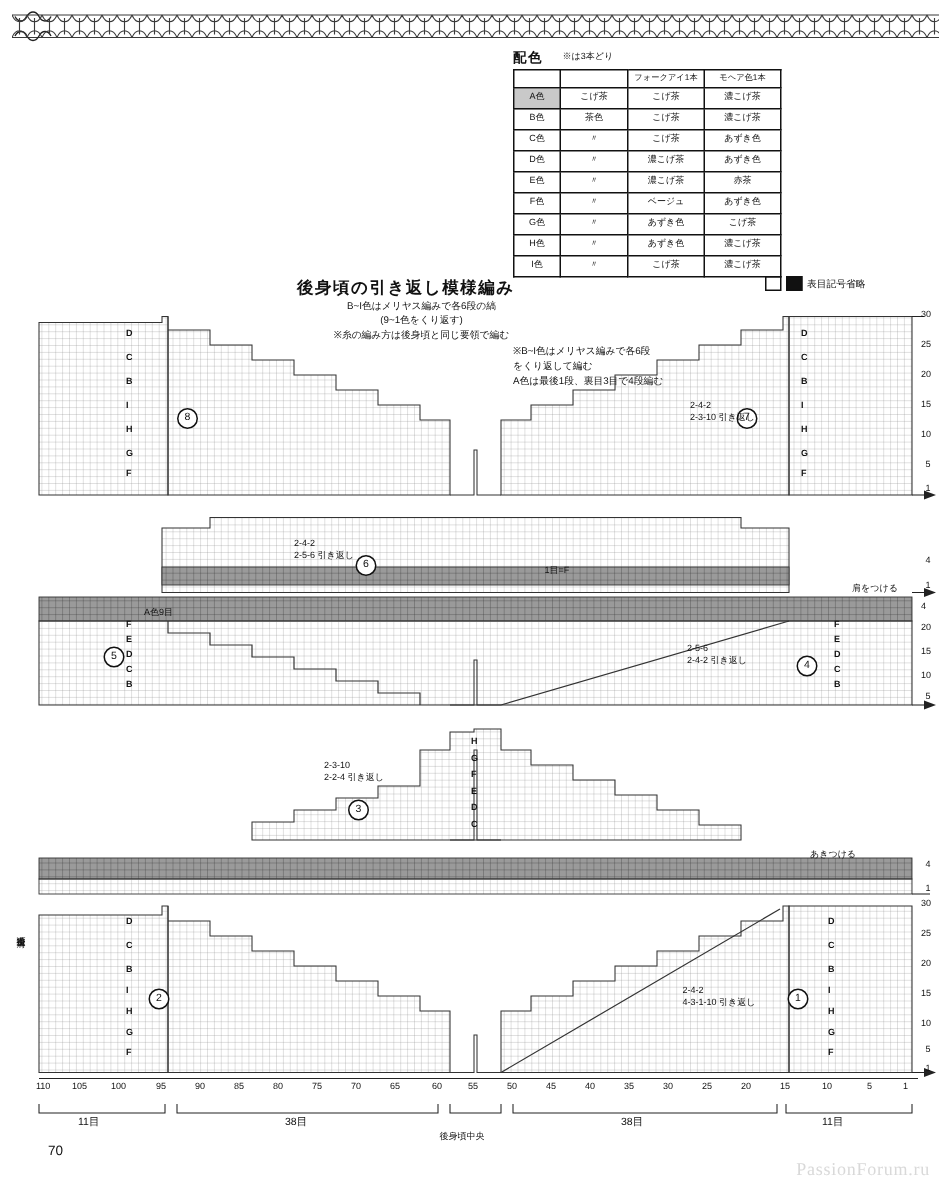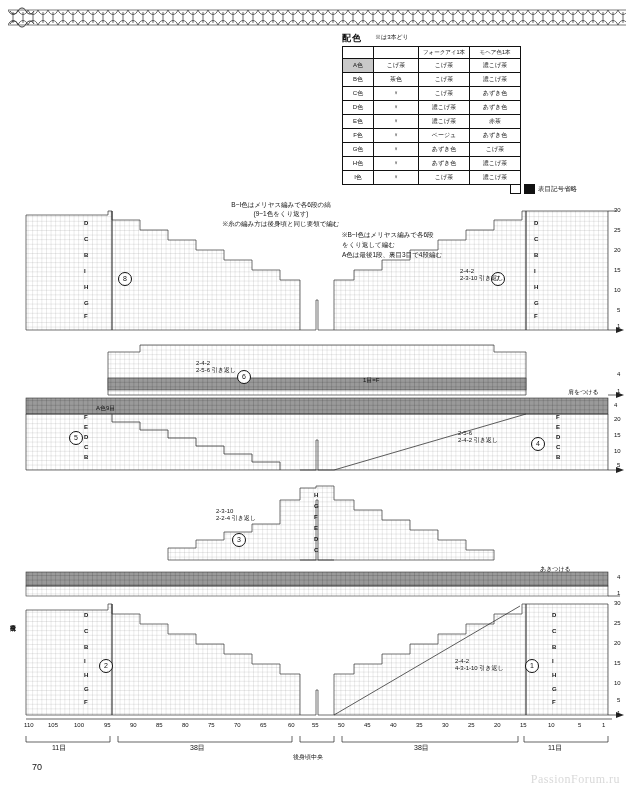--- a/index.html
+++ b/index.html
@@ -194,20 +194,21 @@
       <td class="c3">こげ茶</td>
       <td class="c4">濃こげ茶</td>
     </tr>
   </tbody>
     </table>
 
   <div class="key-note" style="white-space:pre-line;">※B~I色はメリヤス編みで各6段
 をくり返して編む
 A色は最後1段、裏目3目で4段編む</div>
 
+  <div class="main-title">後身頃の引き返し模様編み</div>
   <div class="main-note" style="white-space:pre-line;">B~I色はメリヤス編みで各6段の縞
 (9~1色をくり返す)
 ※糸の編み方は後身頃と同じ要領で編む</div>
 
   <div class="legend-right">
     <span class="legend-box"></span>
     <span class="legend-box filled"></span>
     <span>表目記号省略</span>
   </div>
 

